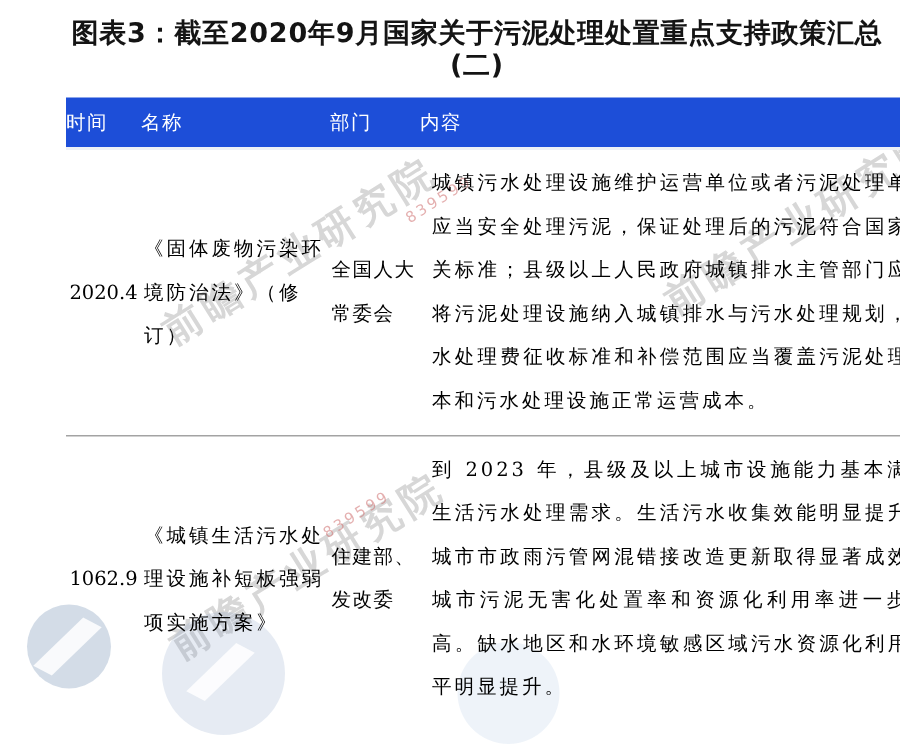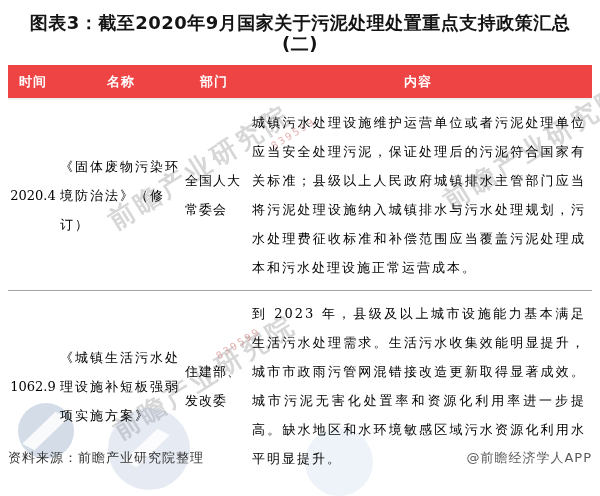--- a/index.html
+++ b/index.html
@@ -1,35 +1,35 @@
 <!DOCTYPE html>
 <html><head>
 <meta charset="utf-8">
 <style>
   * { margin:0; padding:0; box-sizing:border-box; }
   html,body { background:#ffffff; }
   .page {
     position:relative; width:600px; height:496px; background:#ffffff;
     font-family:"DejaVu Sans","Liberation Sans",sans-serif; overflow:hidden;
   }
-  .content-wrap { position:relative; z-index:1; }
+  .content-wrap { position:relative; z-index:1;padding-left:36px; }
 
   
   .chart-title {
     margin:12px auto 0 auto; max-width:545px; text-align:center;
     font-size:18px; font-weight:bold; color:#141414; line-height:21px;
     letter-spacing:0.5px;
   }
 
   
   .tbl { display:table; width:584px; margin:11px 8px 0 8px; border-collapse:collapse; }
   .tr { display:table-row; }
   .th {
-    display:table-cell; background:#ef4444; color:#ffffff;
-    font-weight:bold; font-size:13px; text-align:center; vertical-align:middle;
+    display:table-cell; background:#1d4ed8; color:#ffffff;
+    font-weight:normal; font-size:13px; text-align:left; vertical-align:middle;
     height:34px; letter-spacing:1px; border-bottom:2px solid #eef1f6;
   }
   .col-time { width:50px; }
   .col-name { width:126px; }
   .col-dept { width:60px; }
   .col-content { width:348px; }
   .td {
     display:table-cell; vertical-align:middle; font-size:13px; color:#000000;
     line-height:29px; font-family:"DejaVu Serif","Liberation Serif",serif;
   }
@@ -106,19 +106,15 @@
       </div>
 
       <div class="tr row-body">
         <div class="td td-time">1062.9</div>
         <div class="td td-name">《城镇生活污水处理设施补短板强弱项实施方案》</div>
         <div class="td td-dept">住建部、发改委</div>
         <div class="td td-content">到 2023 年，县级及以上城市设施能力基本满足生活污水处理需求。生活污水收集效能明显提升，城市市政雨污管网混错接改造更新取得显著成效。城市污泥无害化处置率和资源化利用率进一步提高。缺水地区和水环境敏感区域污水资源化利用水平明显提升。</div>
       </div>
     </div>
 
-    <div class="footer">
-      <span class="footer-source">资料来源：前瞻产业研究院整理</span>
-      <span class="footer-credit">@前瞻经济学人APP</span>
-    </div>
 
   </div>
 </div>
 
 </body></html>

